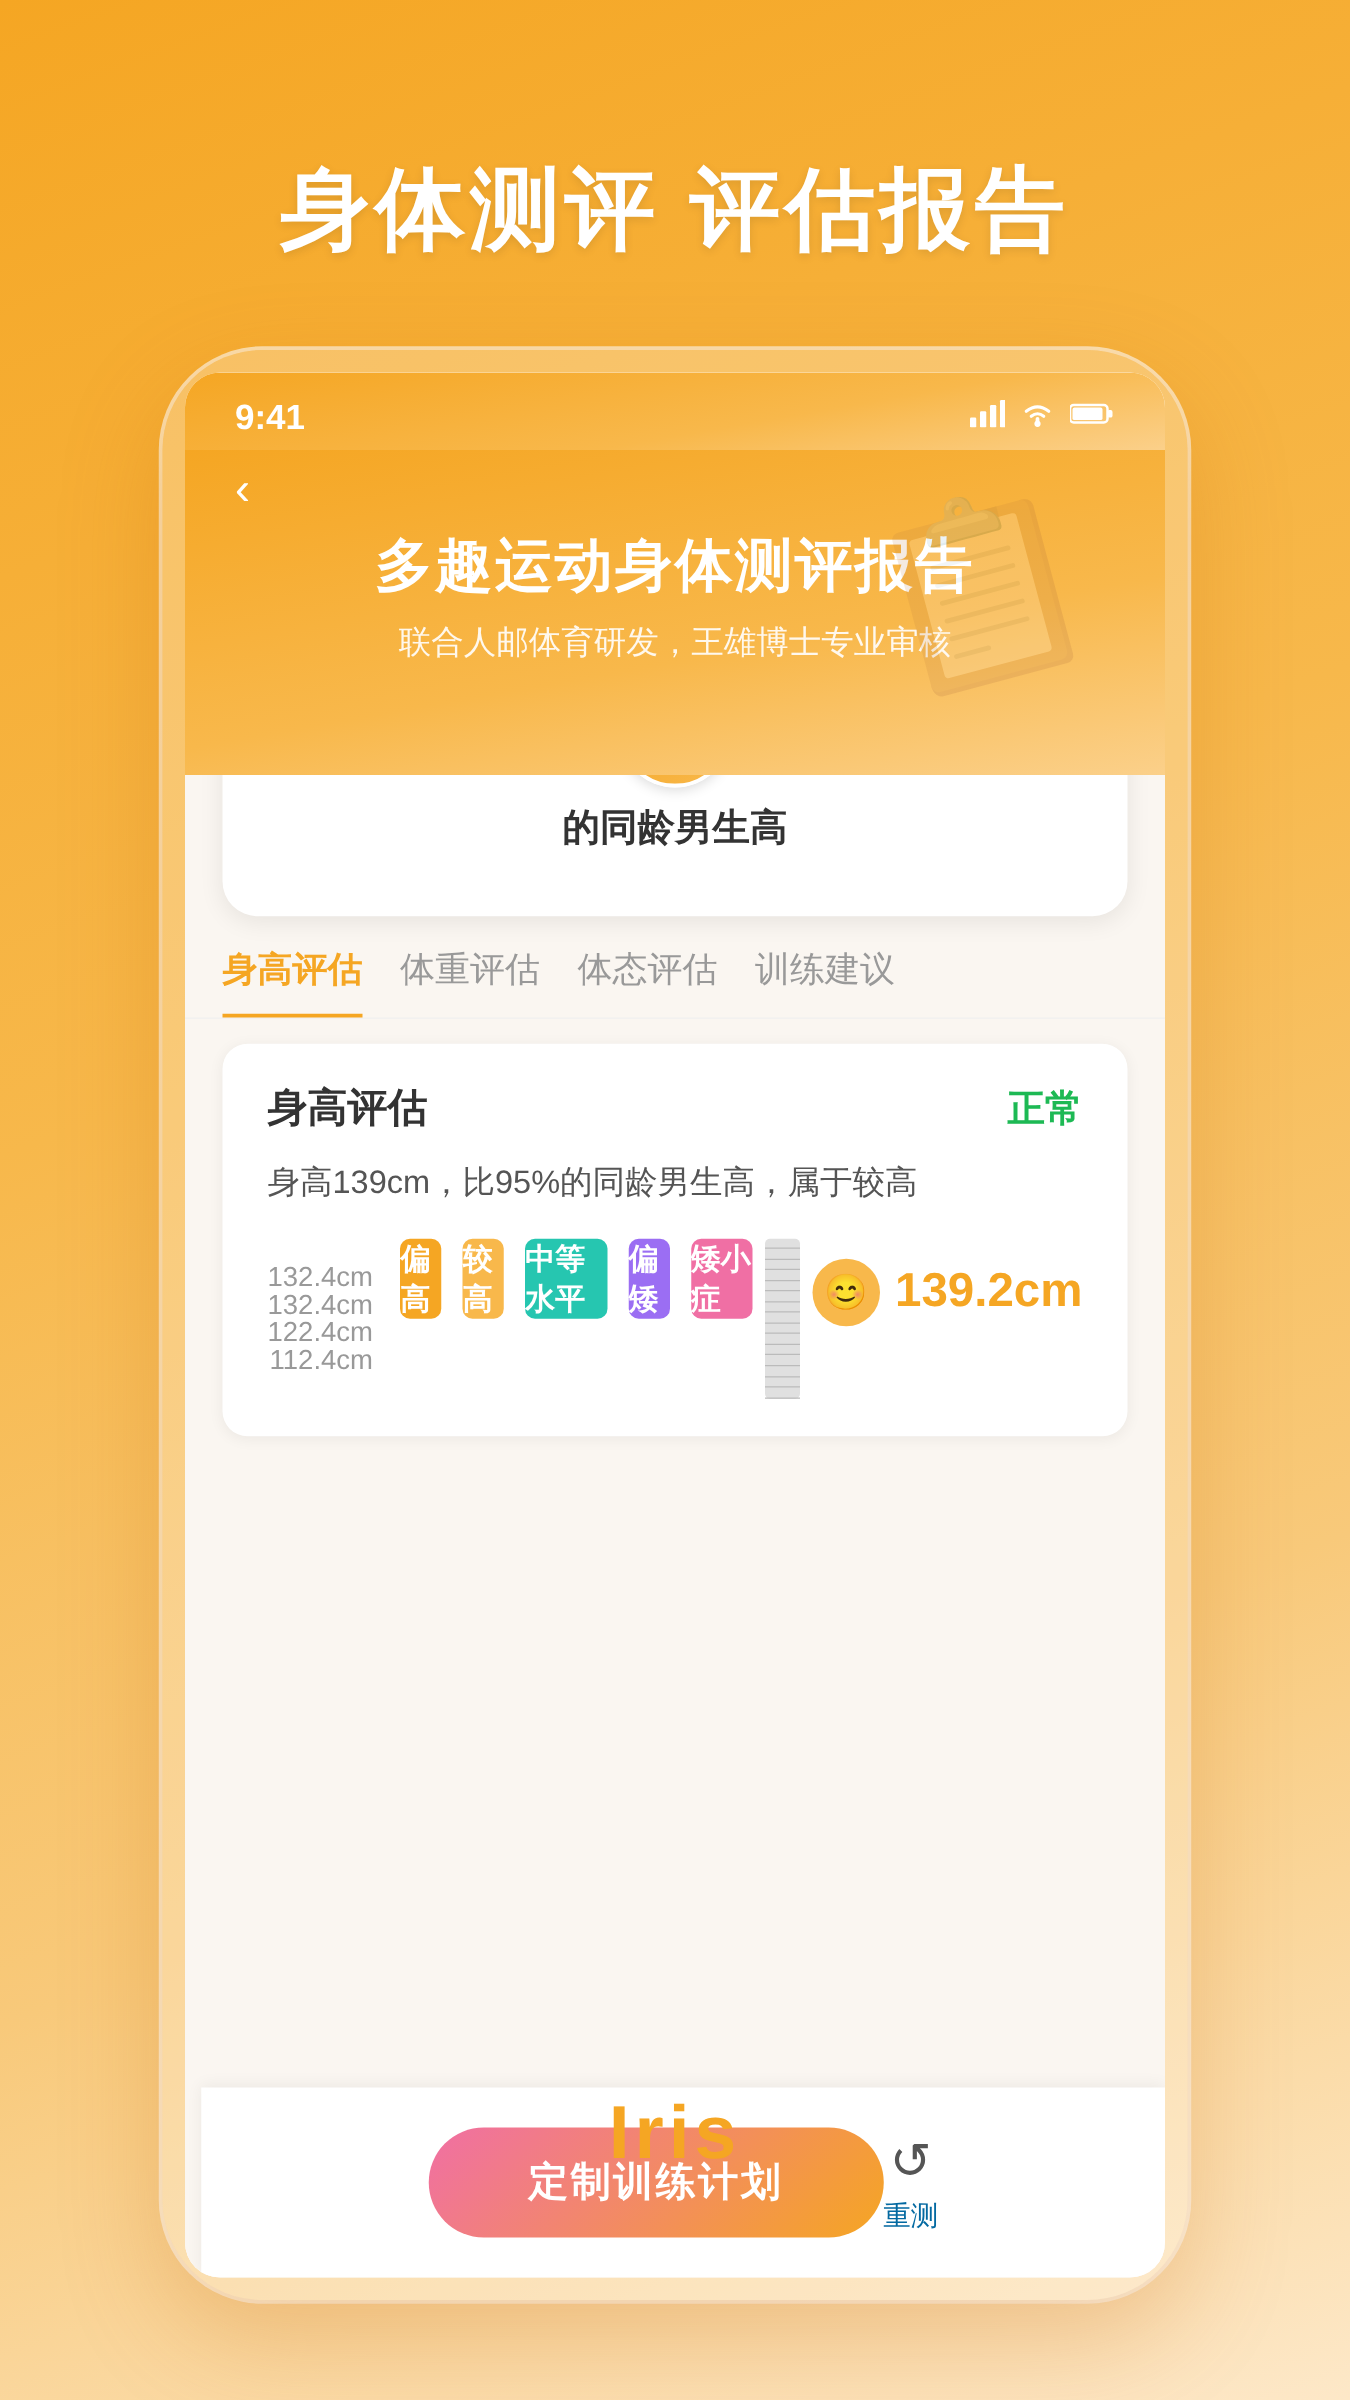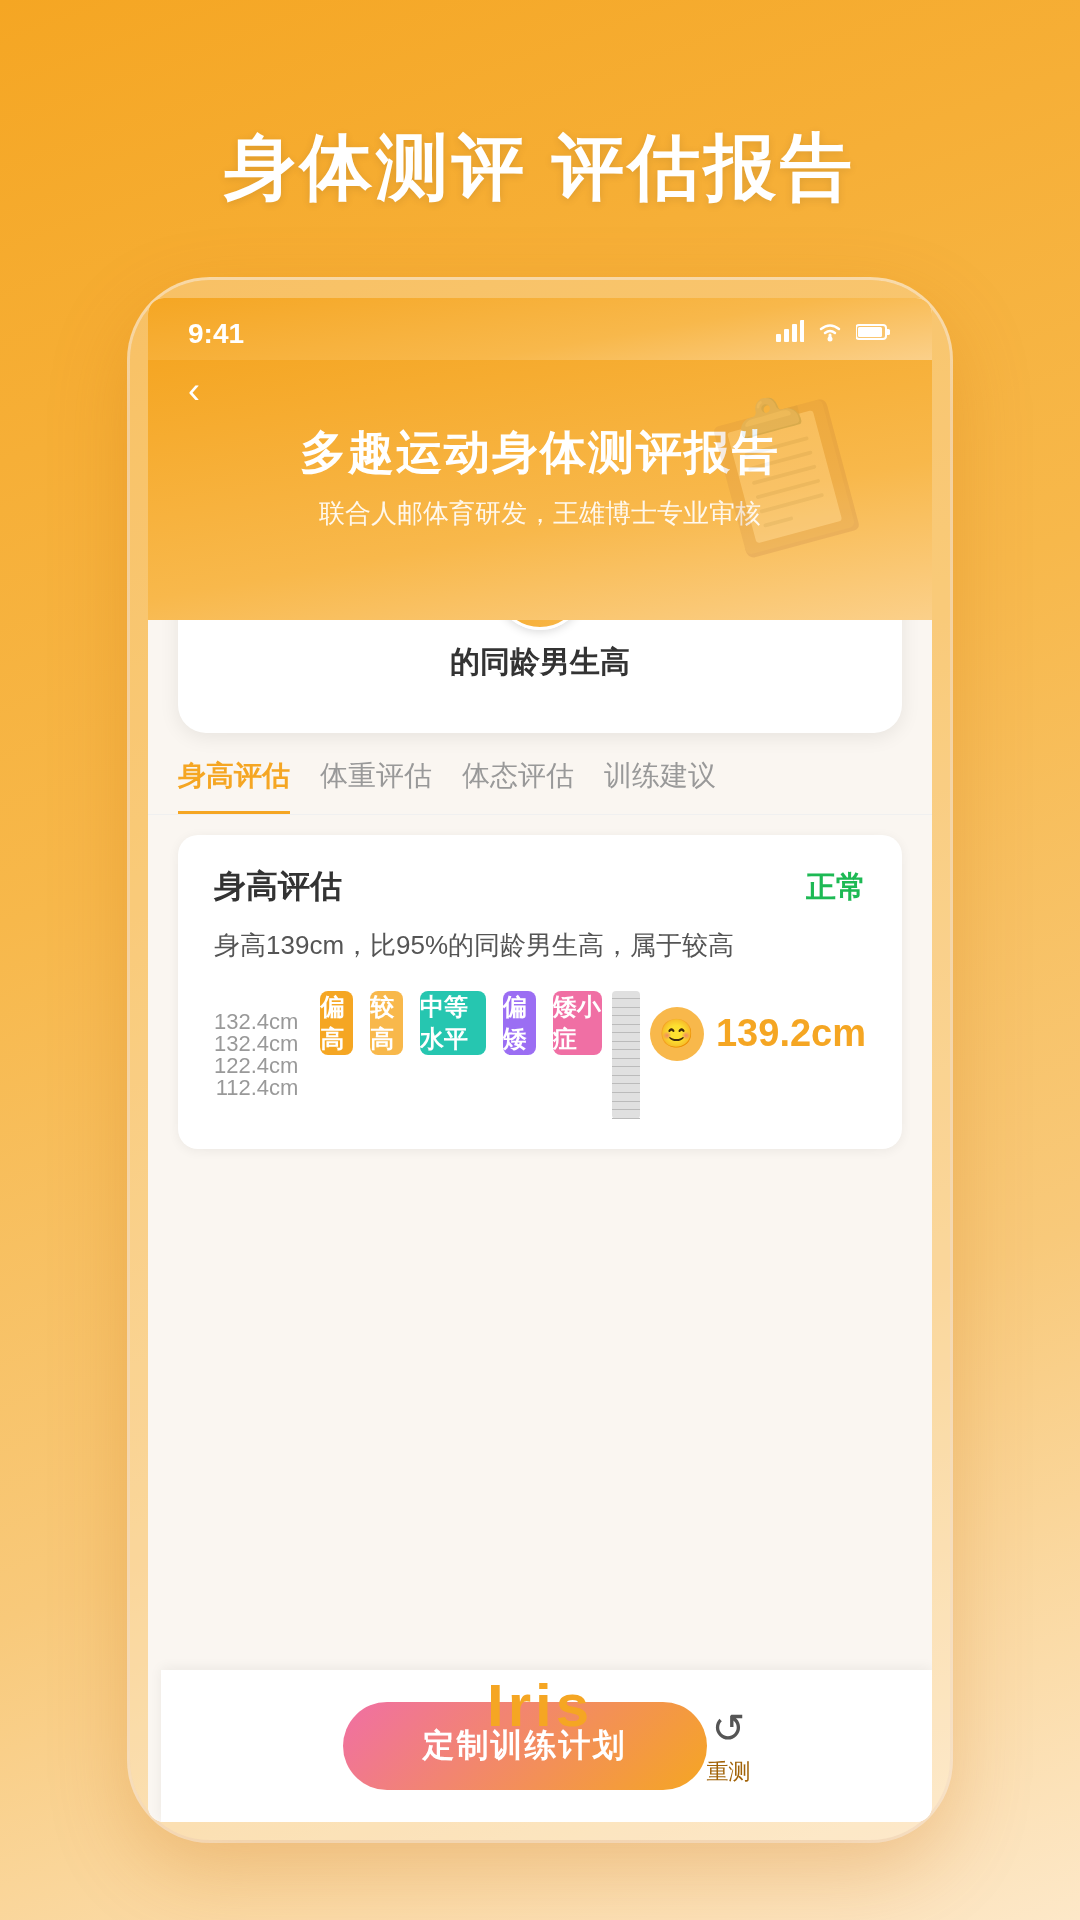--- a/index.html
+++ b/index.html
@@ -37,21 +37,21 @@
       position: absolute;
       inset: 0;
       border-radius: 80px;
       background: rgba(255,255,255,0.25);
       box-shadow: 0 30px 80px rgba(200,100,0,0.25), 0 0 0 3px rgba(255,255,255,0.6);
     }
 
     .phone-screen {
       position: absolute;
       top: 18px; left: 18px; right: 18px; bottom: 18px;
-      border-radius: 16px;
+      border-radius: 28px;
       background: #fff;
       overflow: hidden;
     }
 
     
     .status-bar {
       display: flex;
       justify-content: space-between;
       align-items: center;
       padding: 20px 40px 10px;
@@ -329,21 +329,21 @@
       align-items: center;
       gap: 6px;
       cursor: pointer;
     }
     .reset-icon {
       font-size: 40px;
       color: #555;
     }
     .reset-label {
       font-size: 22px;
-      color: #a16207;
+      color: #0369a1;
     }
 
     
     .iris-label {
       position: absolute;
       bottom: 180px;
       left: 50%;
       transform: translateX(-50%);
       font-size: 60px;
       font-weight: 700;

